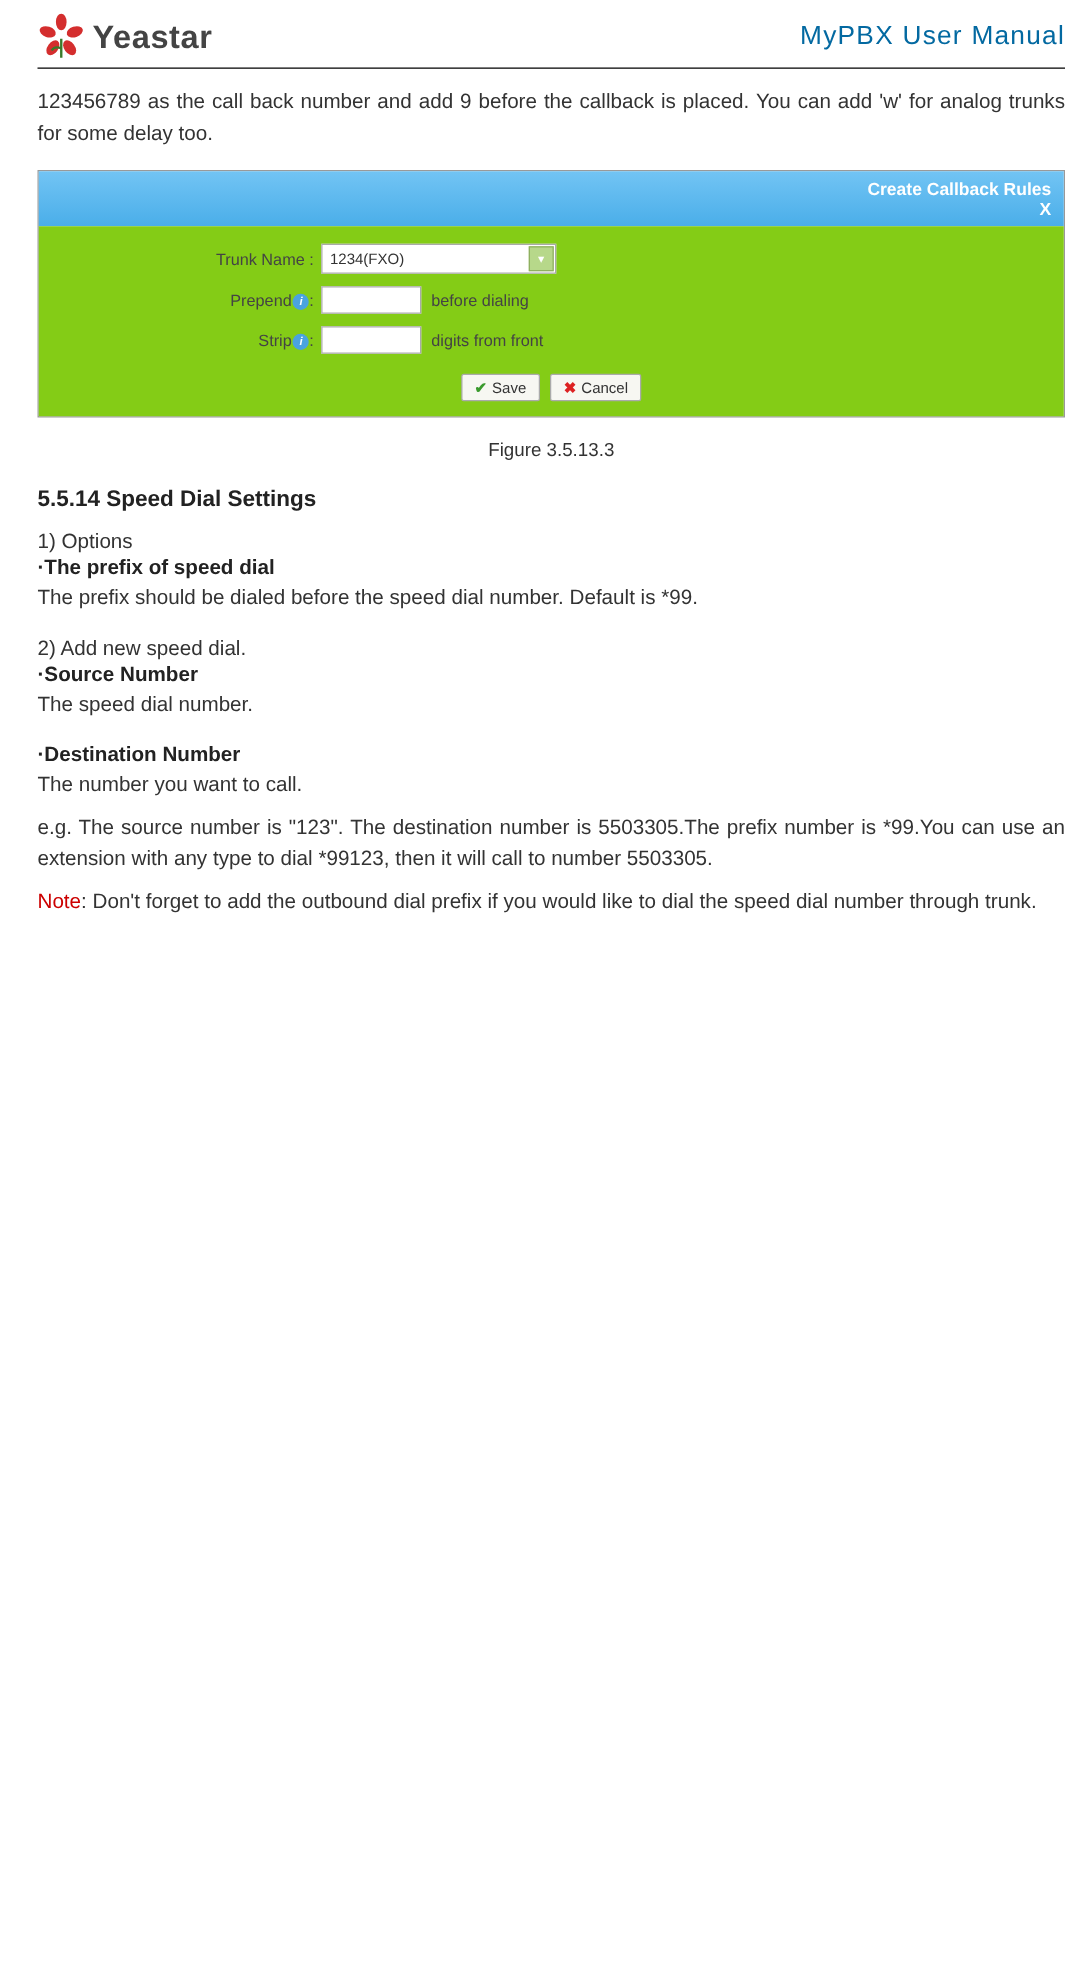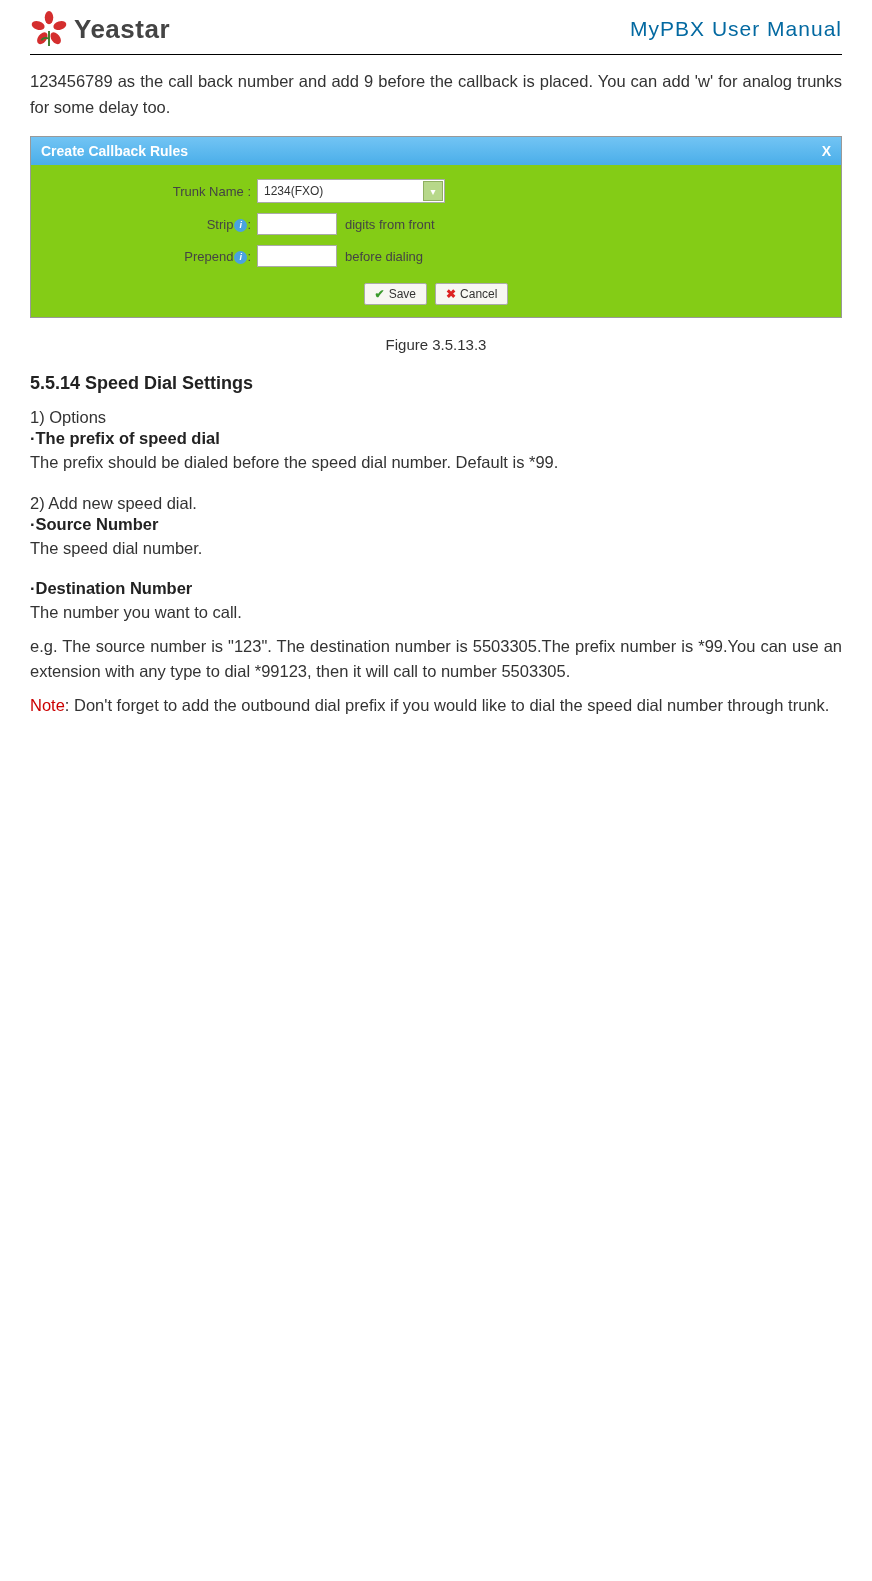--- a/index.html
+++ b/index.html
@@ -4,21 +4,21 @@
 <style>
   body {
     margin: 0;
     padding: 0;
     font-family: Verdana, Arial, sans-serif;
     background: #fff;
     color: #333;
     width: 872px;
   }
   .page {
-    padding: 10px 30px 20px 30px;
+    padding: 10px 20px 20px 30px;
     box-sizing: border-box;
   }
   .header {
     display: flex;
     justify-content: space-between;
     align-items: center;
     padding-bottom: 6px;
     border-bottom: 1px solid #000;
   }
   .logo {
@@ -57,20 +57,21 @@
   }
   .fig-titlebar {
     background: linear-gradient(#72c4f4, #4aaee9);
     color: #fff;
     font-size: 14px;
     font-weight: bold;
     padding: 6px 10px;
     display: flex;
     justify-content: space-between;
     align-items: flex-end;
+    flex-direction: column;
   }
   .fig-body {
     background: #84cc16;
     padding: 14px 10px 10px 10px;
     font-size: 13px;
     color: #333;
   }
   .fig-row {
     display: flex;
     align-items: center;
@@ -225,32 +226,32 @@
       <div class="fig-row">
         <div class="fig-label">Trunk Name :</div>
         <div class="fig-select">
           <span>1234(FXO)</span>
           <span class="fig-select-arrow">▾</span>
         </div>
       </div>
 
       <div class="fig-row">
         <div class="fig-label">
+          <span>Prepend</span><span class="info-icon">i</span><span>:</span>
+        </div>
+        <div class="fig-input"></div>
+        <span class="fig-after">before dialing</span>
+      </div>
+
+      <div class="fig-row">
+        <div class="fig-label">
           <span>Strip</span><span class="info-icon">i</span><span>:</span>
         </div>
         <div class="fig-input"></div>
         <span class="fig-after">digits from front</span>
-      </div>
-
-      <div class="fig-row">
-        <div class="fig-label">
-          <span>Prepend</span><span class="info-icon">i</span><span>:</span>
-        </div>
-        <div class="fig-input"></div>
-        <span class="fig-after">before dialing</span>
       </div>
 
       <div class="fig-buttons">
         <div class="fig-btn">
           <span class="icon-check">✔</span>
           <span>Save</span>
         </div>
         <div class="fig-btn">
           <span class="icon-x">✖</span>
           <span>Cancel</span>

